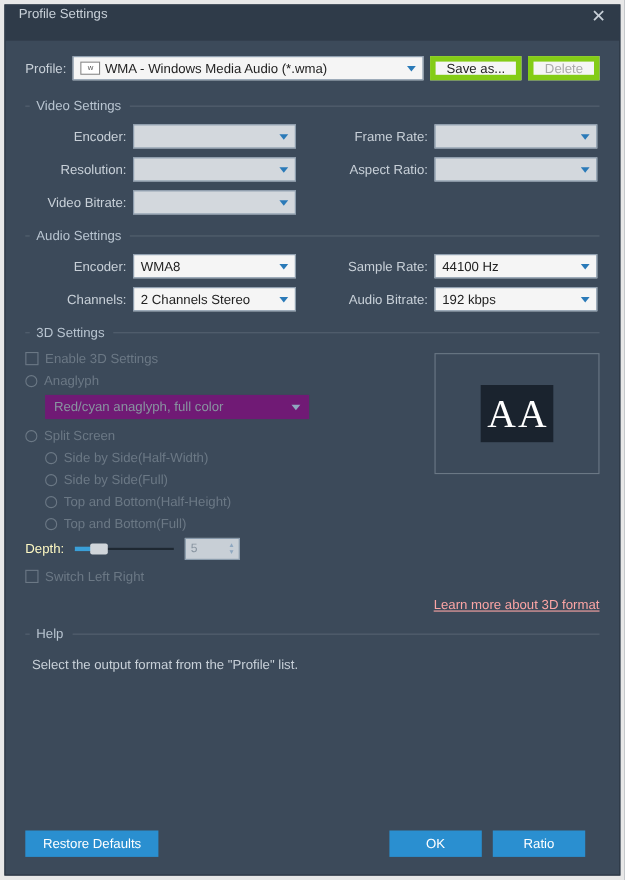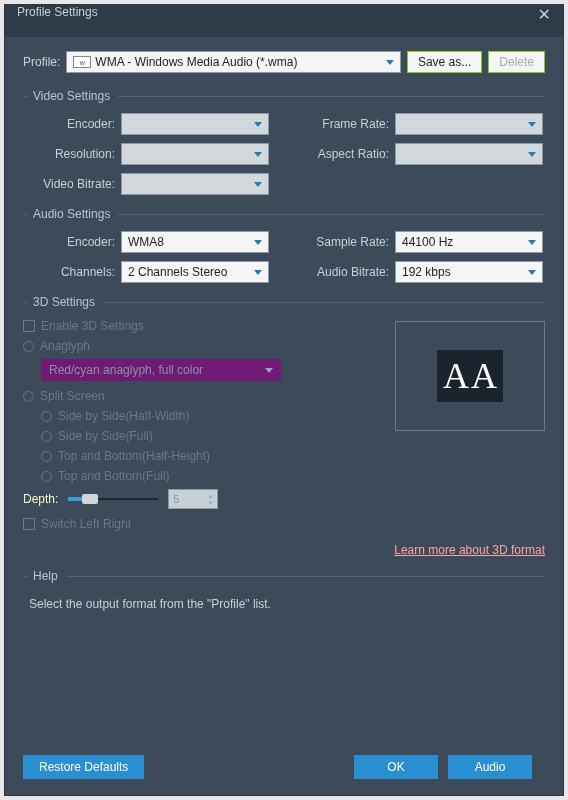--- a/index.html
+++ b/index.html
@@ -8,21 +8,21 @@
 .titlebar { height: 32px; background: #2f3b49; display: flex; align-items: flex-start; padding: 0 12px; justify-content: space-between; }
 .titlebar-text { color: #c8d0d8; font-size: 12px; }
 .close-x { color: #c8d0d8; font-size: 16px; cursor: pointer; }
 .content { flex: 1; padding: 14px 18px 12px 18px; display: flex; flex-direction: column; }
 .profile-row { display: flex; align-items: center; gap: 6px; margin-bottom: 16px; }
 .profile-label { color: #c8d0d8; font-size: 12px; }
 .profile-select { flex: 1; height: 22px; background: #f5f5f5; border: 1px solid #8899aa; display: flex; align-items: center; padding: 0 6px; gap: 4px; cursor: pointer; }
 .profile-icon { width: 18px; height: 12px; background: #fff; border: 1px solid #888; font-size: 7px; display: flex; align-items: center; justify-content: center; color: #555; }
 .profile-text { flex: 1; color: #222; font-size: 12px; }
 .dd-arrow { width: 0; height: 0; border-left: 4px solid transparent; border-right: 4px solid transparent; border-top: 5px solid #2a7ab8; }
-.btn { height: 22px; padding: 0 10px; background: #f5f5f5; border: 1px solid #84cc16; color: #222; font-size: 12px; cursor: pointer; display: flex; align-items: center; }
+.btn { height: 22px; padding: 0 10px; background: #f5f5f5; border: 5px solid #84cc16; color: #222; font-size: 12px; cursor: pointer; display: flex; align-items: center; }
 .btn.disabled { color: #aaa; cursor: default; }
 .section { margin-bottom: 12px; }
 .section-header { display: flex; align-items: center; color: #b8c4d0; font-size: 12px; margin-bottom: 10px; }
 .section-header .line { flex: 1; height: 1px; background: #556270; margin-left: 8px; }
 .section-header .line-left { width: 4px; height: 1px; background: #556270; margin-right: 6px; }
 .settings-grid { display: grid; grid-template-columns: 1fr 1fr; column-gap: 30px; row-gap: 8px; padding: 0 2px; }
 .setting-row { display: flex; align-items: center; }
 .setting-label { color: #c8d0d8; font-size: 12px; text-align: right; width: 96px; padding-right: 6px; }
 .setting-dd { flex: 1; height: 22px; background: #d3d8dd; border: 1px solid #8899aa; display: flex; align-items: center; padding: 0 6px; cursor: pointer; }
 .setting-dd.populated { background: #f5f5f5; }
@@ -244,16 +244,16 @@
       <div class="help-text">Select the output format from the "Profile" list.</div>
     </div>
 
     <div class="spacer"></div>
   </div>
 
   <div class="footer">
     <button class="footer-btn">Restore Defaults</button>
     <div class="footer-right">
       <button class="footer-btn wide">OK</button>
-      <button class="footer-btn wide">Audio</button>
+      <button class="footer-btn wide">Ratio</button>
     </div>
   </div>
 </div>
 
 </body></html>

